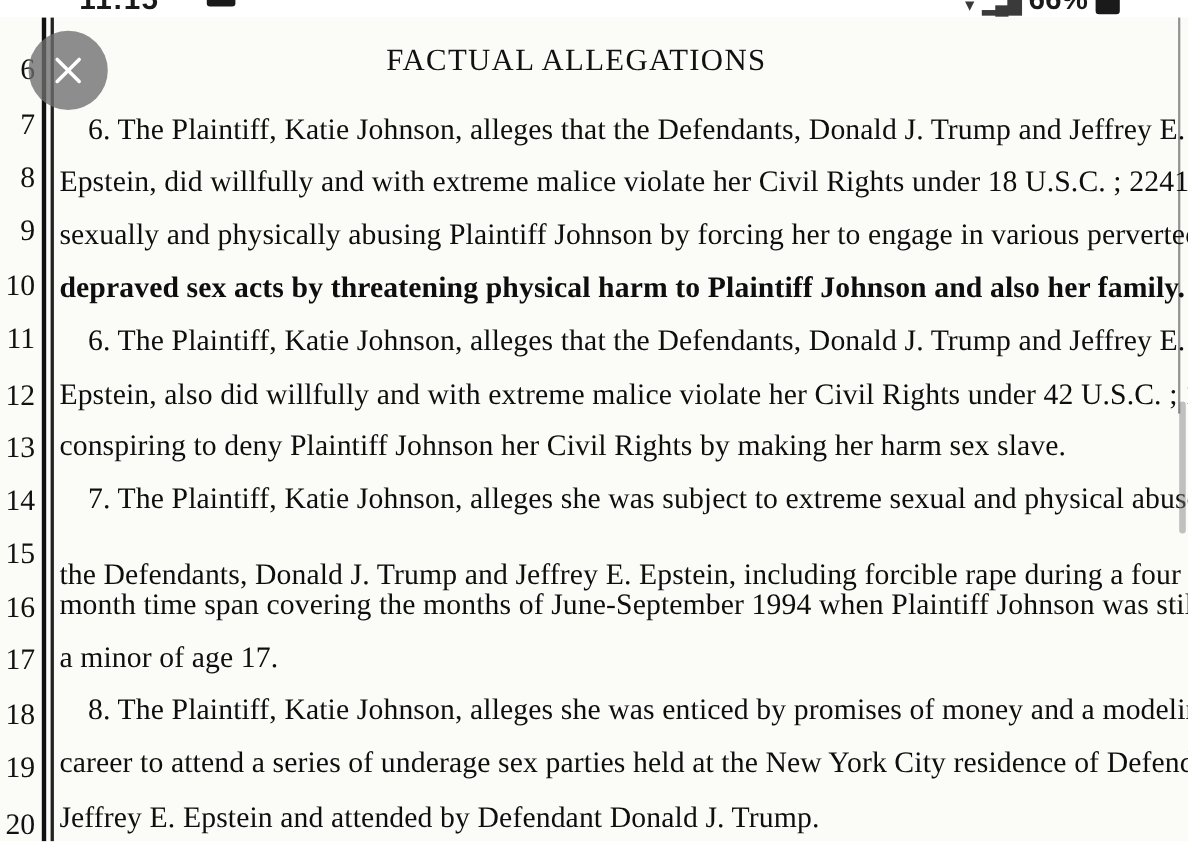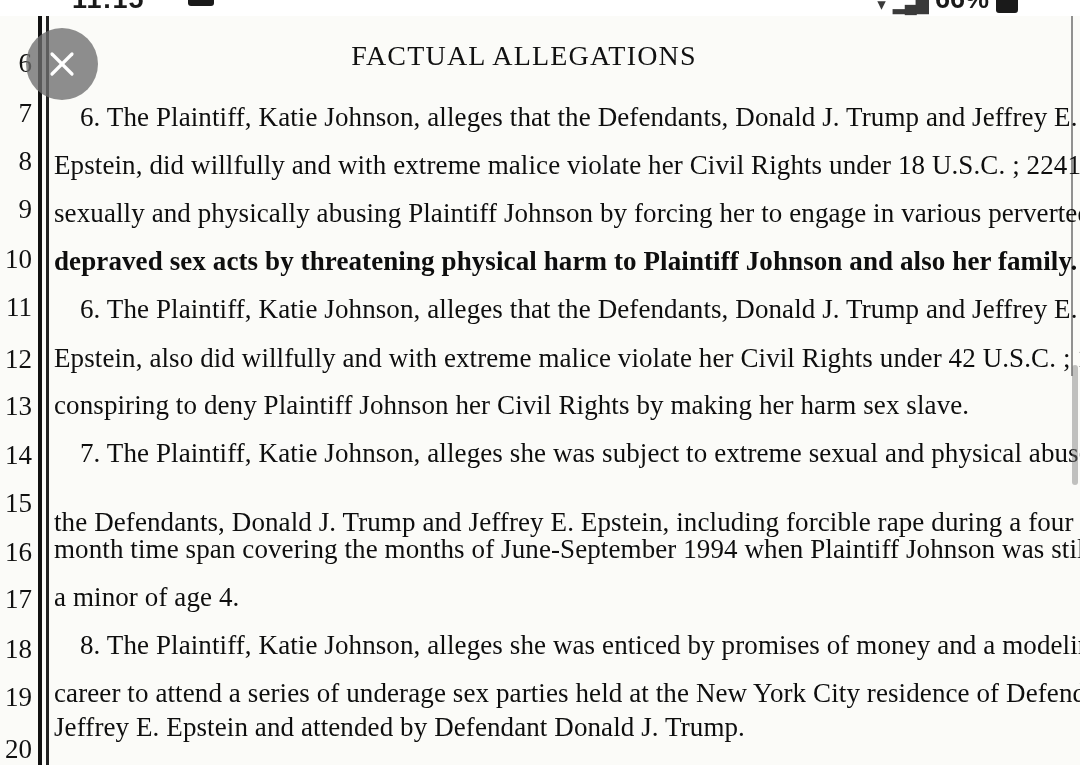--- a/index.html
+++ b/index.html
@@ -234,24 +234,24 @@
     <div class="tline indent" style="top: 86px;">6.  The Plaintiff, Katie Johnson, alleges that the Defendants, Donald J. Trump and Jeffrey E.</div>
         <div class="tline" style="top: 134px;">Epstein, did willfully and with extreme malice violate her Civil Rights under 18 U.S.C. ; 2241 by</div>
         <div class="tline" style="top: 182px;">sexually and physically abusing Plaintiff Johnson by forcing her to engage in various perverted and</div>
         <div class="tline" style="top: 230px; font-weight: bold;">depraved sex acts by threatening physical harm to Plaintiff Johnson and also her family.</div>
         <div class="tline indent" style="top: 278px;">6.  The Plaintiff, Katie Johnson, alleges that the Defendants, Donald J. Trump and Jeffrey E.</div>
         <div class="tline" style="top: 327px;">Epstein, also did willfully and with extreme malice violate her Civil Rights under 42 U.S.C. ; 1985 by</div>
         <div class="tline" style="top: 374px;">conspiring to deny Plaintiff Johnson her Civil Rights by making her harm sex slave.</div>
         <div class="tline indent" style="top: 422px;">7.  The Plaintiff, Katie Johnson, alleges she was subject to extreme sexual and physical abuse by</div>
         <div class="tline" style="top: 491px;">the Defendants, Donald J. Trump and Jeffrey E. Epstein, including forcible rape during a four</div>
         <div class="tline" style="top: 518px;">month time span covering the months of June-September 1994 when Plaintiff Johnson was still only</div>
-        <div class="tline" style="top: 566px;">a minor of age 4.</div>
+        <div class="tline" style="top: 566px;">a minor of age 17.</div>
         <div class="tline indent" style="top: 614px;">8.  The Plaintiff, Katie Johnson, alleges she was enticed by promises of money and a modeling</div>
         <div class="tline" style="top: 662px;">career to attend a series of underage sex parties held at the New York City residence of Defendant</div>
-        <div class="tline" style="top: 696px;">Jeffrey E. Epstein and attended by Defendant Donald J. Trump.</div>
+        <div class="tline" style="top: 712px;">Jeffrey E. Epstein and attended by Defendant Donald J. Trump.</div>
       </div>
   </div>
 
   <div class="close-btn">
     <svg width="38" height="38" viewBox="0 0 38 38">
       <line x1="9" y1="9" x2="29" y2="29" stroke="#ffffff" stroke-width="3.2" stroke-linecap="round"></line>
       <line x1="29" y1="9" x2="9" y2="29" stroke="#ffffff" stroke-width="3.2" stroke-linecap="round"></line>
     </svg>
   </div>
 

